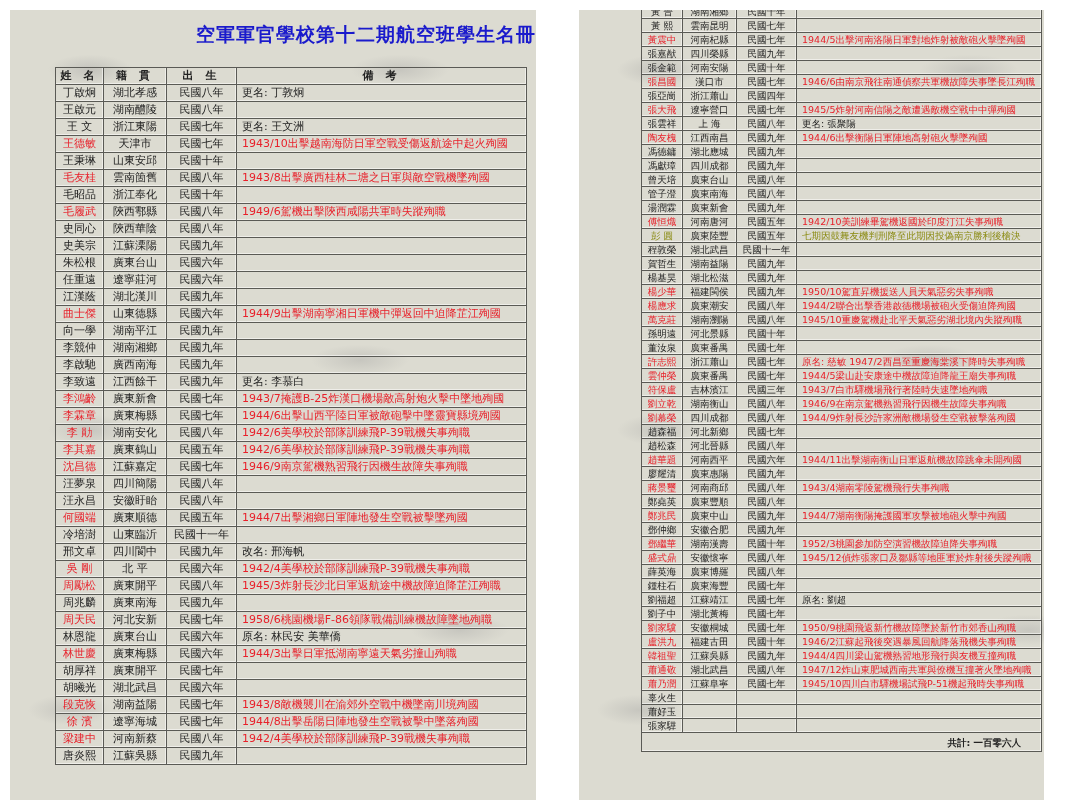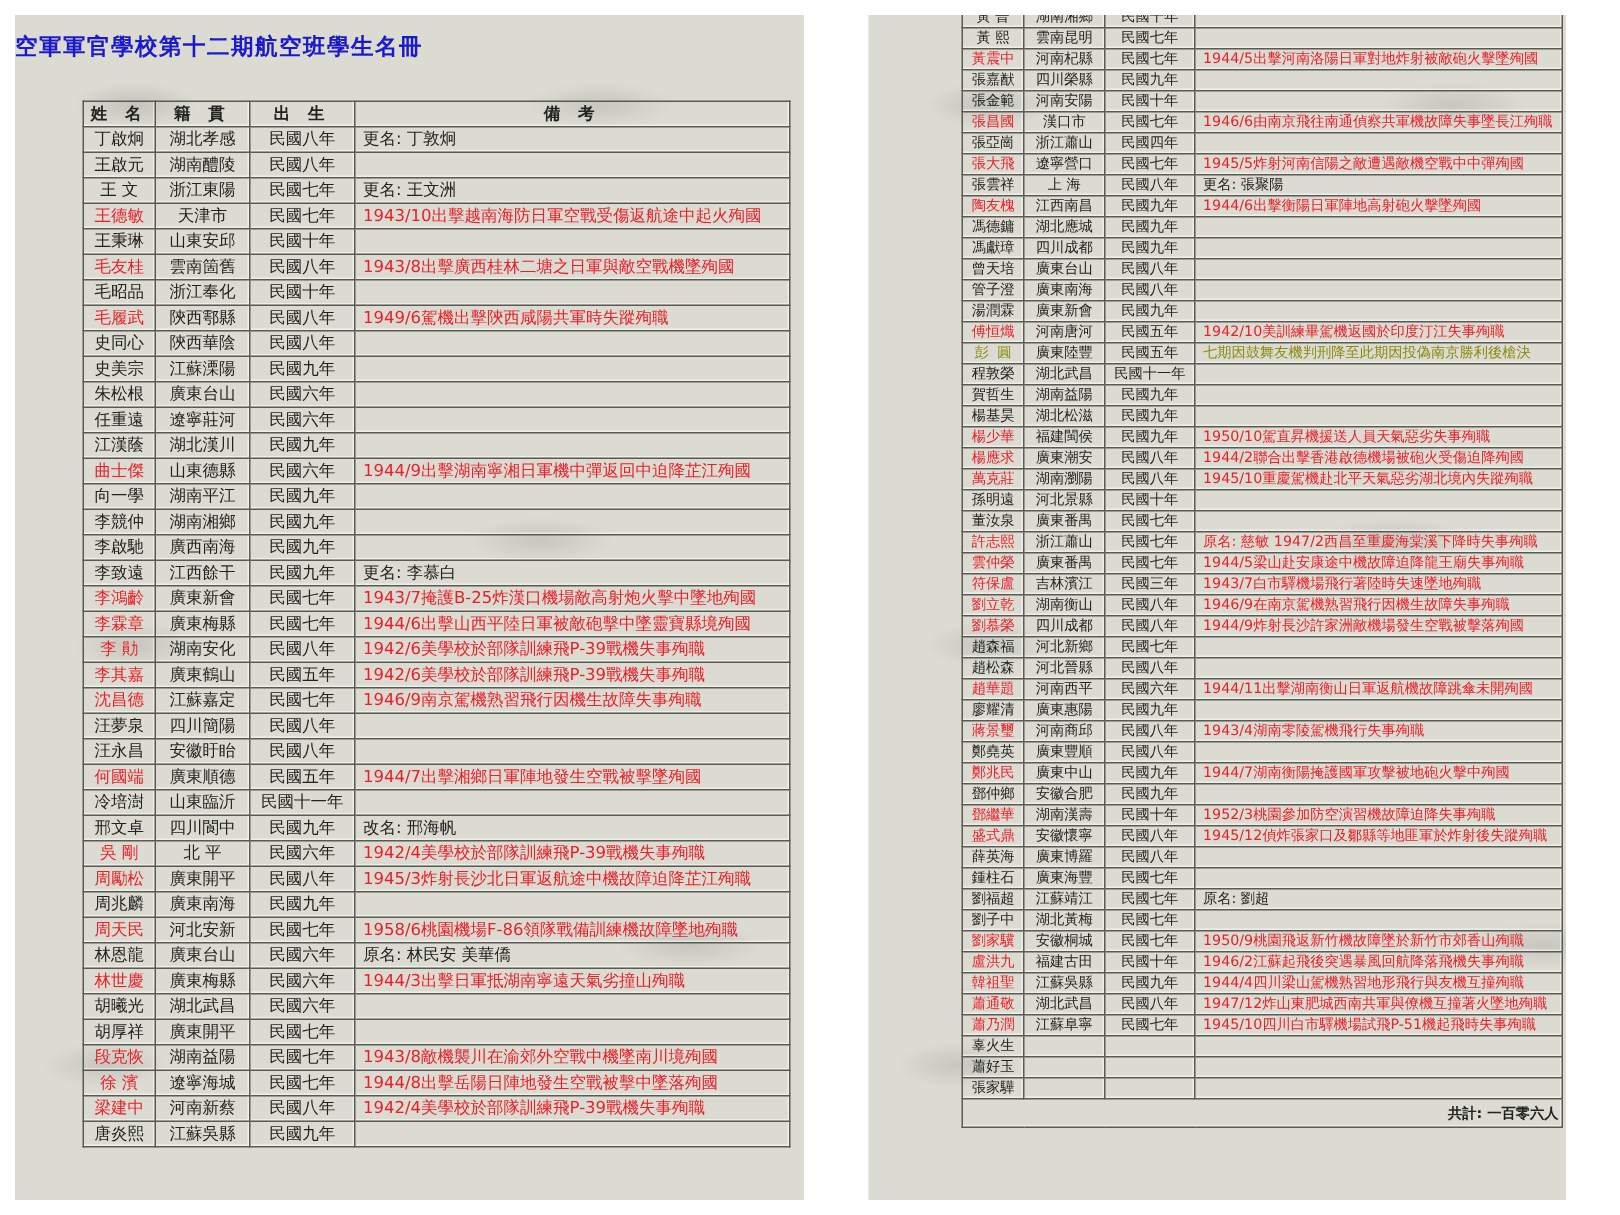--- a/index.html
+++ b/index.html
@@ -8,33 +8,33 @@
   .panel::before{content:"";position:absolute;inset:0;background:
     radial-gradient(ellipse 60px 22px at 80px 60px, rgba(150,150,150,.35), transparent 70%),
     radial-gradient(ellipse 70px 22px at 390px 60px, rgba(150,150,150,.3), transparent 70%),
     radial-gradient(ellipse 70px 22px at 350px 350px, rgba(150,150,150,.3), transparent 70%),
     radial-gradient(ellipse 60px 22px at 80px 420px, rgba(150,150,150,.3), transparent 70%),
     radial-gradient(ellipse 70px 22px at 450px 620px, rgba(150,150,150,.3), transparent 70%),
     radial-gradient(ellipse 60px 22px at 60px 700px, rgba(150,150,150,.3), transparent 70%);
     pointer-events:none;}
   #left{left:10px;top:10px;width:526px;height:790px;}
   #right{left:545px;top:10px;width:465px;height:790px;margin-left:34px;}
-  .title{position:absolute;left:0;width:100%;top:12px;text-align:left;color:#1a1acc;font-weight:bold;font-size:15px;letter-spacing:1px;}
+  .title{position:absolute;left:0;width:100%;top:12px;text-align:right;color:#1a1acc;font-weight:bold;font-size:19px;letter-spacing:1px;}
   table{position:absolute;border-collapse:collapse;table-layout:fixed;}
   #left table{left:45px;top:57px;width:472px;padding-left:30px;}
   #right table{left:62px;top:-6px;width:401px;}
   td,th{border:1.5px solid #5a5a55;padding:0;font-size:11px;white-space:nowrap;overflow:hidden;color:#222;box-shadow:inset -1px -1px 0 #fff8;}
   #left td,#left th{height:16px;line-height:16px;}
   #right td,#right th{height:13px;line-height:13px;font-size:9.5px;}
   th{font-weight:bold;letter-spacing:4px;}
   td.c{text-align:center;}
   td.n{padding-left:5px;}
   .red{color:#e8202a;}
-  .olive{color:#8a8a10;font-family:Liberation Mono, monospace;}
-  .total{text-align:right;padding-right:2px;font-weight:bold;}
+  .olive{color:#8a8a10;}
+  .total{text-align:right;padding-right:20px;font-weight:bold;}
 </style>
 </head>
 <body>
 
 <div id="left" class="panel">
   <div class="title">空軍軍官學校第十二期航空班學生名冊</div>
   <table>
     <colgroup>
         <col style="width:48px">
         <col style="width:63px">
@@ -248,29 +248,29 @@
           <td class="c">民國六年</td>
           <td class="n">原名: 林民安 美華僑</td>
         </tr>
         <tr>
           <td class="c red">林世慶</td>
           <td class="c">廣東梅縣</td>
           <td class="c">民國六年</td>
           <td class="n red">1944/3出擊日軍抵湖南寧遠天氣劣撞山殉職</td>
         </tr>
         <tr>
+          <td class="c">胡厚祥</td>
+          <td class="c">廣東開平</td>
+          <td class="c">民國七年</td>
+          <td class="n"></td>
+        </tr>
+        <tr>
           <td class="c">胡曦光</td>
           <td class="c">湖北武昌</td>
           <td class="c">民國六年</td>
-          <td class="n"></td>
-        </tr>
-        <tr>
-          <td class="c">胡厚祥</td>
-          <td class="c">廣東開平</td>
-          <td class="c">民國七年</td>
           <td class="n"></td>
         </tr>
         <tr>
           <td class="c red">段克恢</td>
           <td class="c">湖南益陽</td>
           <td class="c">民國七年</td>
           <td class="n red">1943/8敵機襲川在渝郊外空戰中機墜南川境殉國</td>
         </tr>
         <tr>
           <td class="c red">徐 濱</td>

